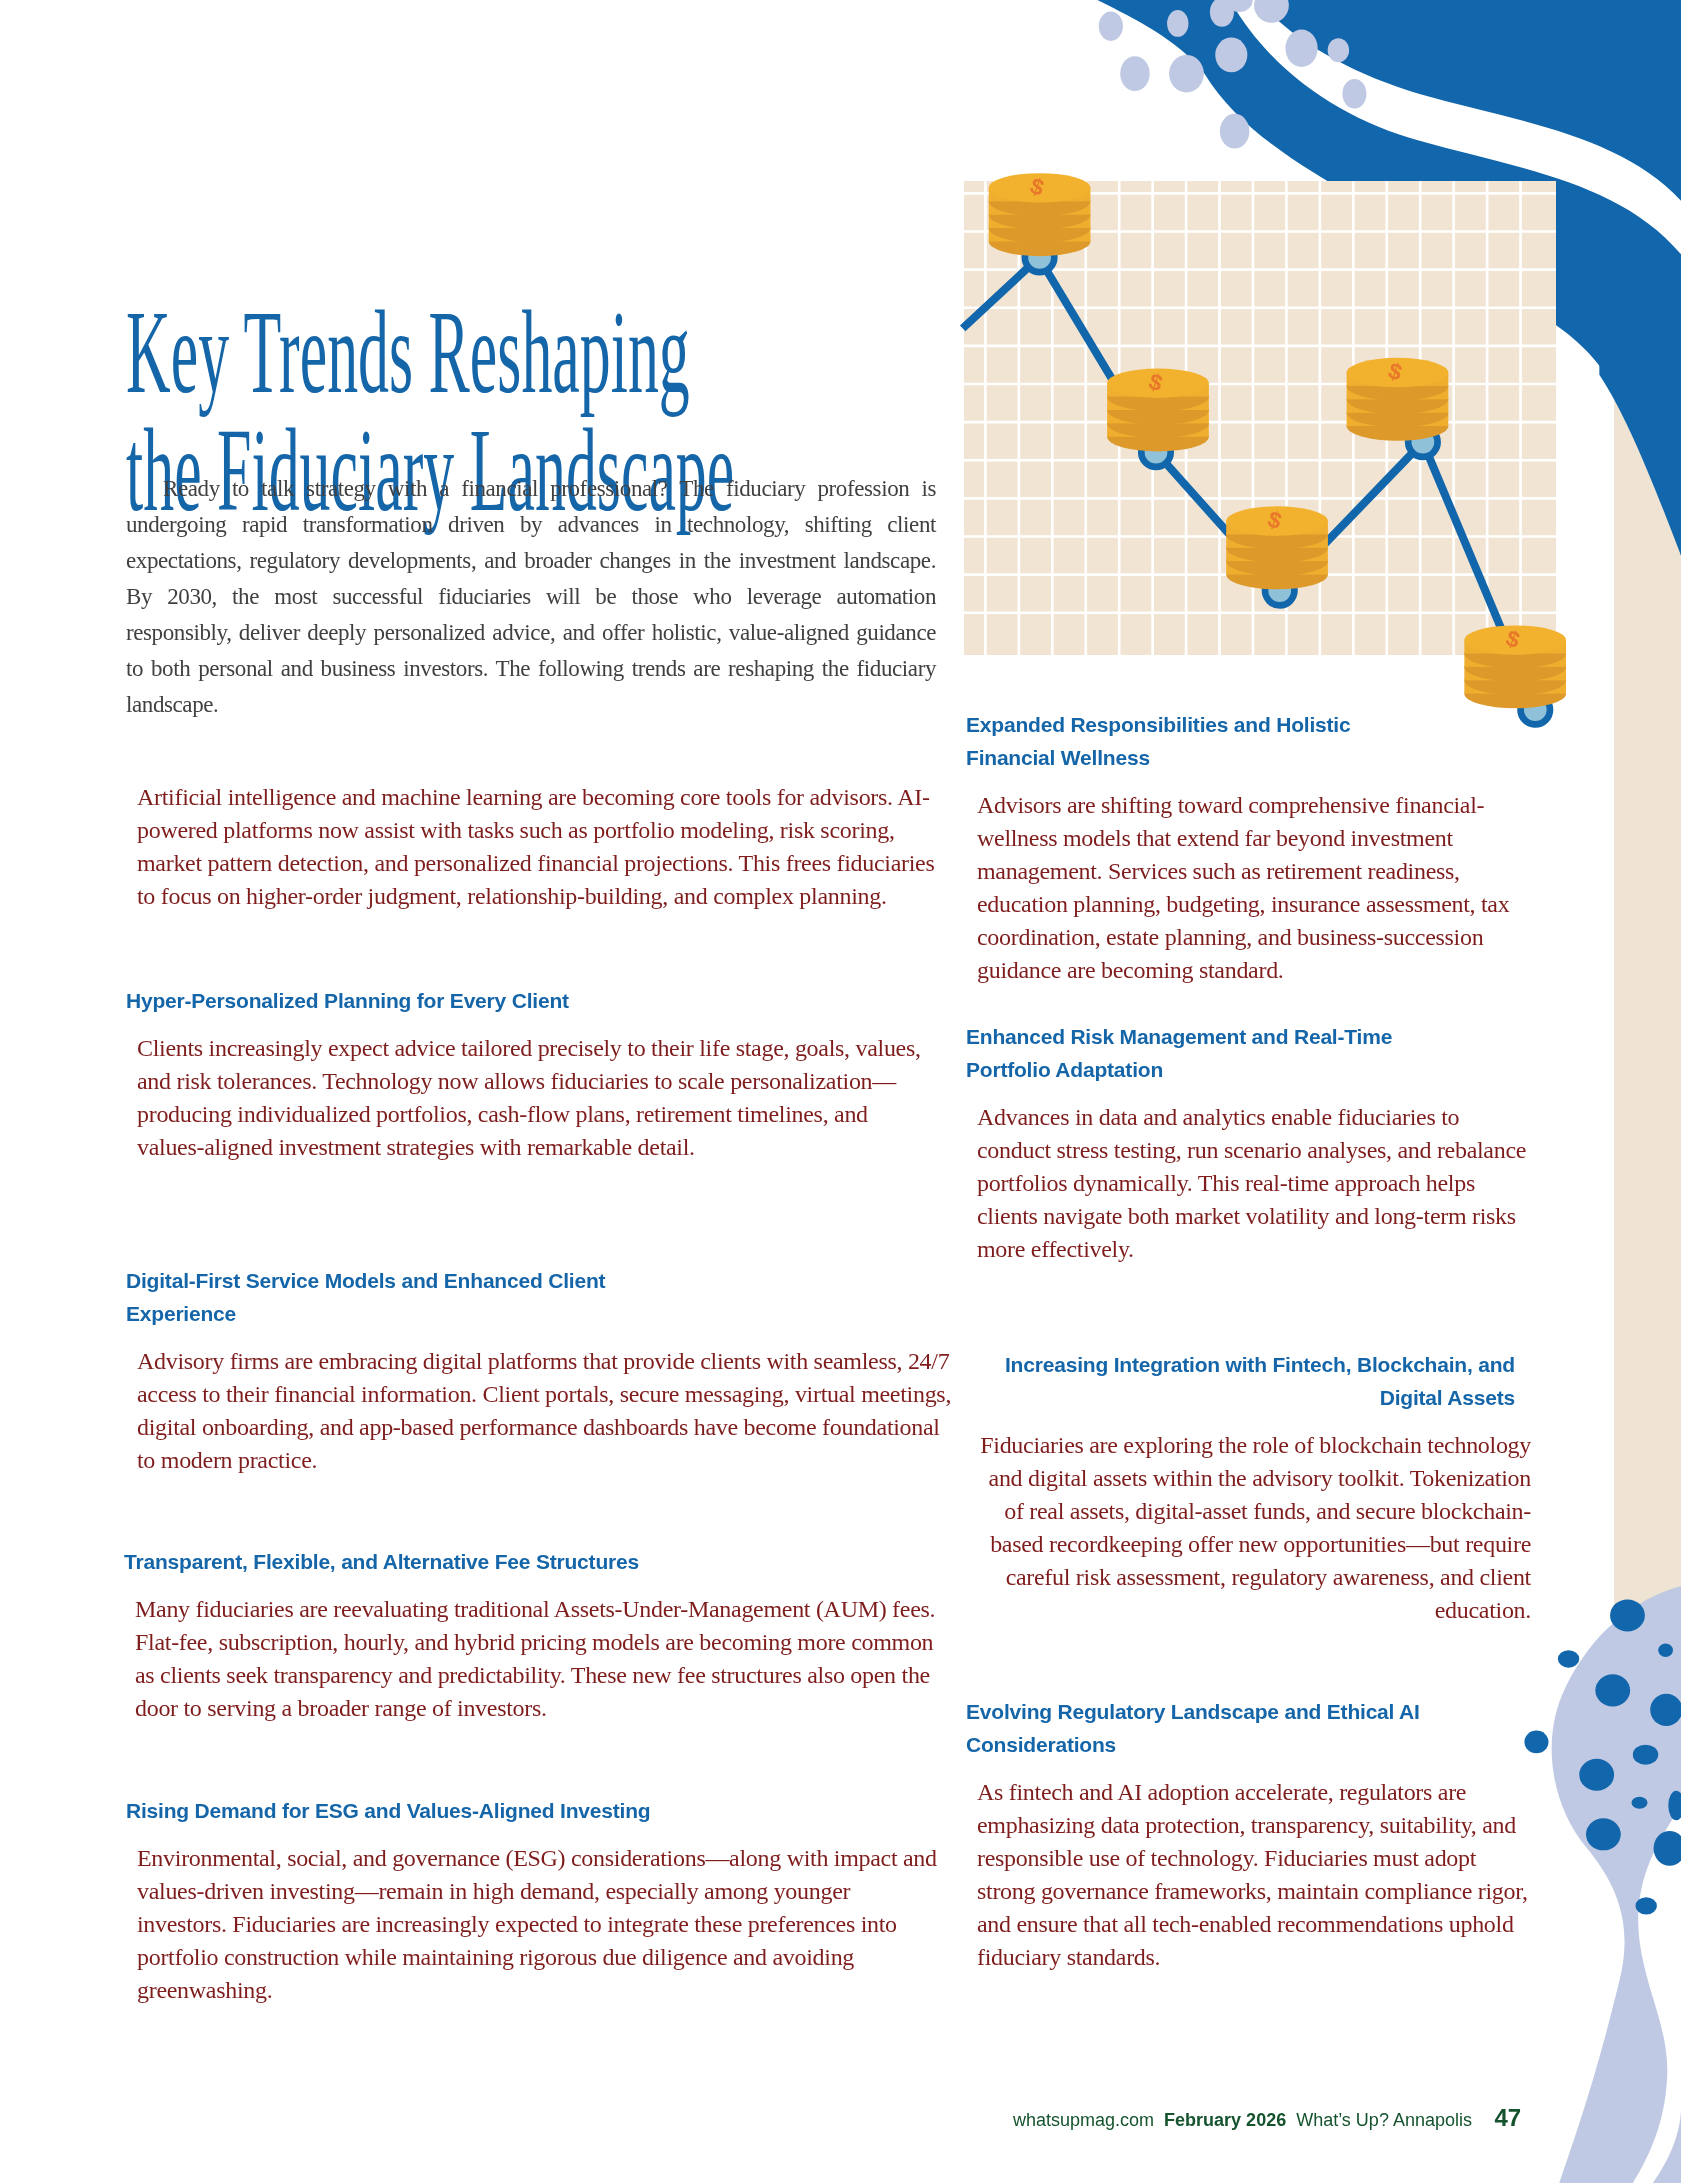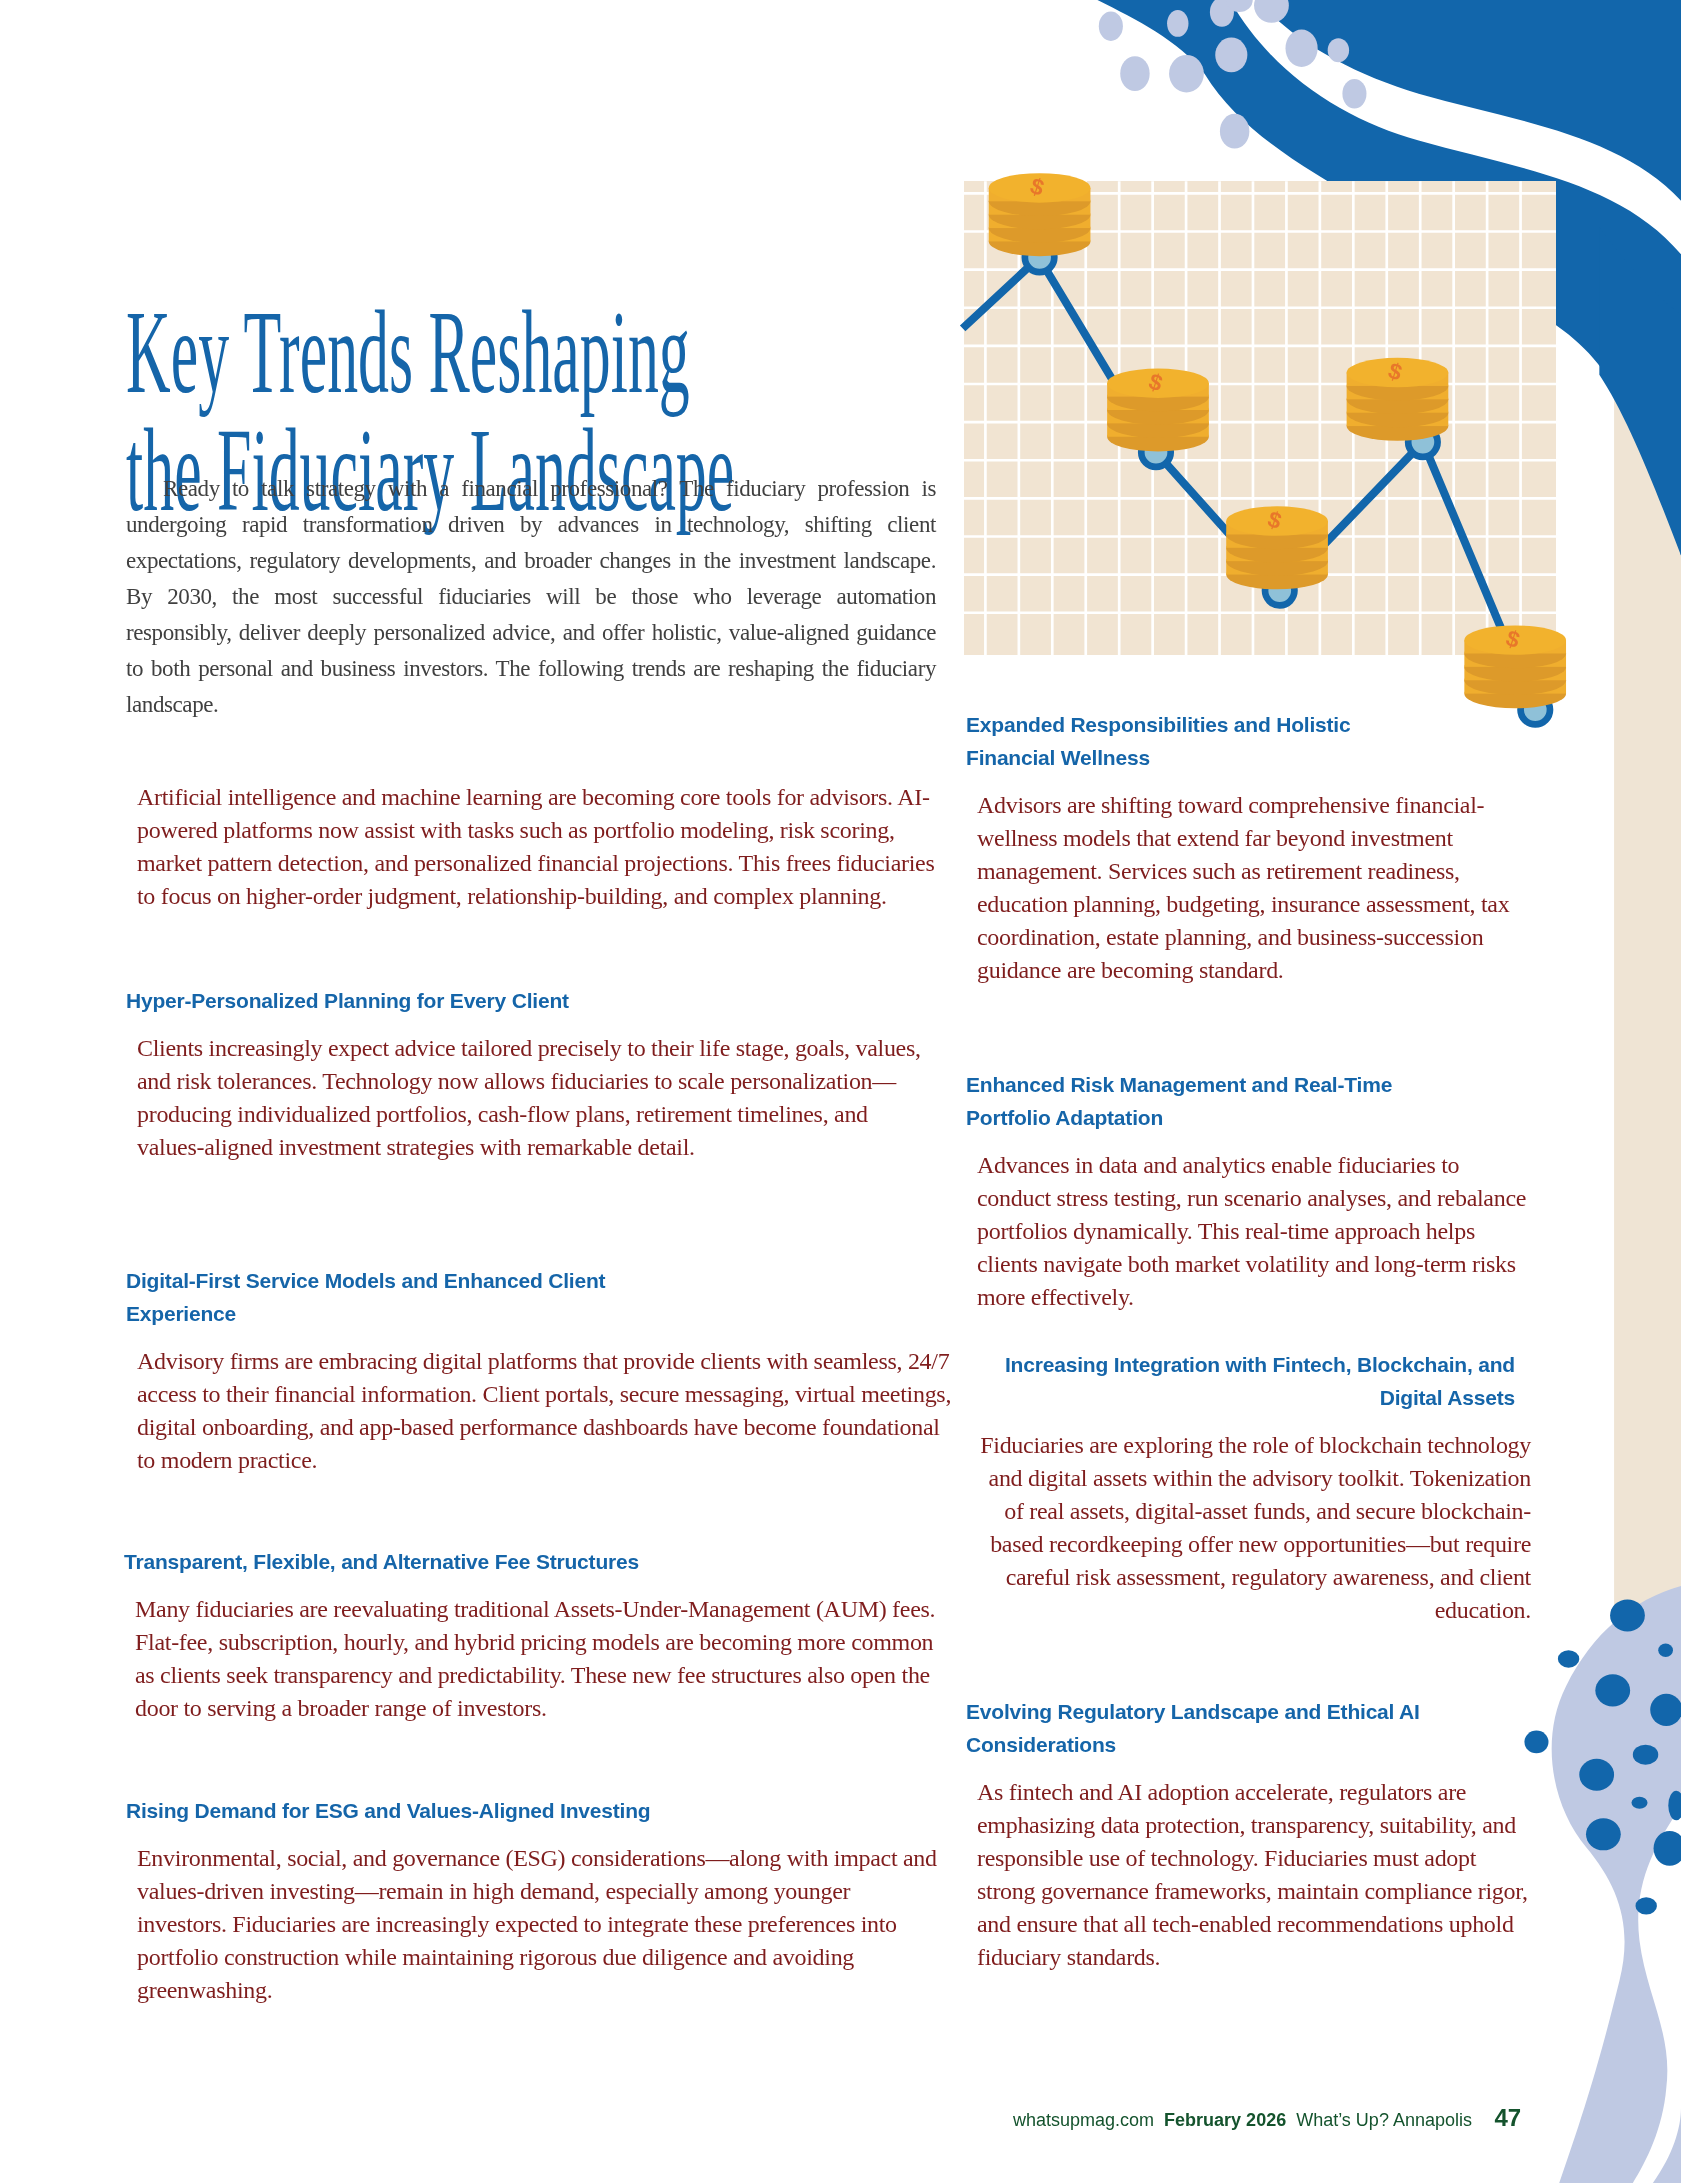--- a/index.html
+++ b/index.html
@@ -231,21 +231,21 @@
 <section class="section" style="left:126px; top:1794px;">
   <h2>Rising Demand for ESG and Values-Aligned Investing</h2>
   <p>Environmental, social, and governance (ESG) considerations—along with impact and values-driven investing—remain in high demand, especially among younger investors. Fiduciaries are increasingly expected to integrate these preferences into portfolio construction while maintaining rigorous due diligence and avoiding greenwashing.</p>
 </section>
 
 <section class="section rcol" style="left:966px; top:708px;">
   <h2 style="width:455px">Expanded Responsibilities and Holistic Financial Wellness</h2>
   <p>Advisors are shifting toward comprehensive financial-wellness models that extend far beyond investment management. Services such as retirement readiness, education planning, budgeting, insurance assessment, tax coordination, estate planning, and business-succession guidance are becoming standard.</p>
 </section>
 
-<section class="section rcol" style="left:966px; top:1068px;">
+<section class="section rcol" style="left:966px; top:1020px;">
   <h2 style="width:482px">Enhanced Risk Management and Real-Time Portfolio Adaptation</h2>
   <p>Advances in data and analytics enable fiduciaries to conduct stress testing, run scenario analyses, and rebalance portfolios dynamically. This real-time approach helps clients navigate both market volatility and long-term risks more effectively.</p>
 </section>
 
 <section class="section rcol" style="left:966px; top:1348px;text-align:right;">
   <h2 style="width:549px">Increasing Integration with Fintech, Blockchain, and Digital Assets</h2>
   <p>Fiduciaries are exploring the role of blockchain technology and digital assets within the advisory toolkit. Tokenization of real assets, digital-asset funds, and secure blockchain-based recordkeeping offer new opportunities—but require careful risk assessment, regulatory awareness, and client education.</p>
 </section>
 
 <section class="section rcol" style="left:966px; top:1695px;">

